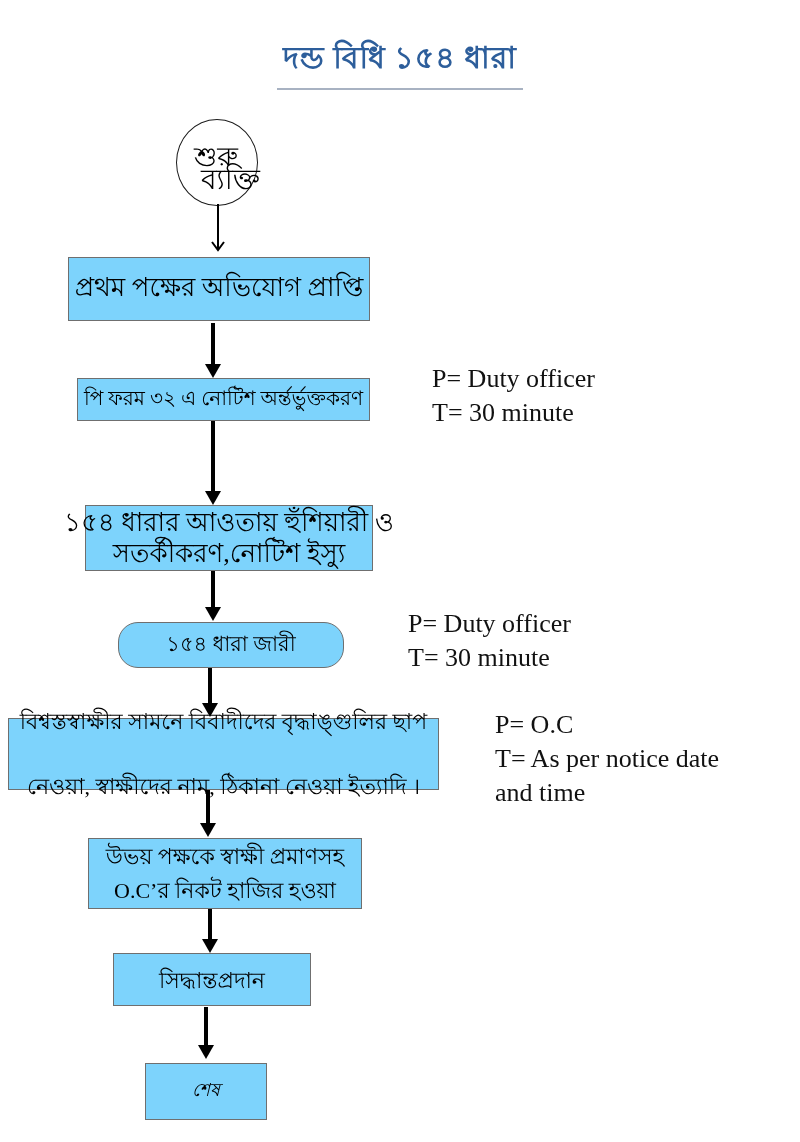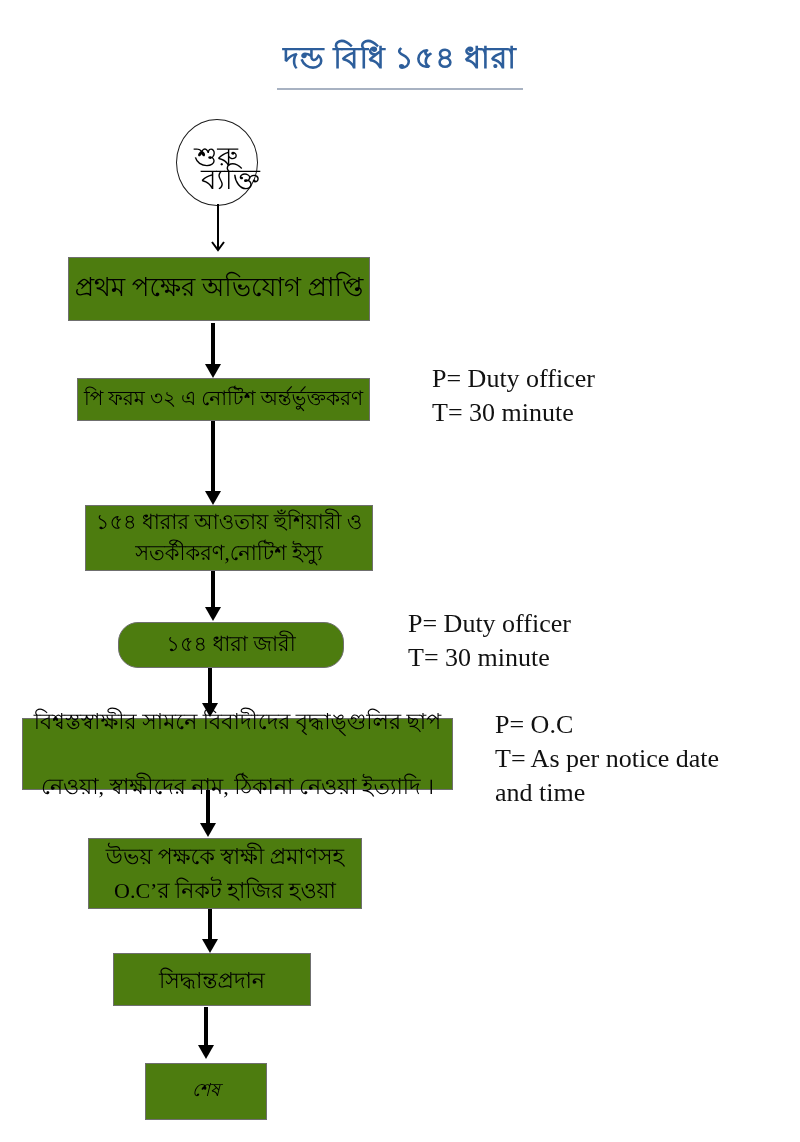--- a/index.html
+++ b/index.html
@@ -27,30 +27,30 @@
     position:absolute;left:176px;top:119px;width:80px;height:85px;
     border:1.5px solid #1c1c1c;border-radius:50%;
   }
   .start-label{position:absolute;font-size:27px;white-space:nowrap;color:#000;}
   .start-label.a{left:194px;top:136px;}
   .start-label.b{left:201px;top:158px;font-size:28px;}
   
   .fbox{
     position:absolute;
     border:1.5px solid #6f6f6f;
-    background:#4d7c0f;
+    background:#7dd3fc;
     display:flex;flex-direction:column;justify-content:center;align-items:center;
     text-align:center;
   }
   .fbox .bline{display:block;white-space:nowrap;}
   .box1{left:68px;top:257px;width:300px;height:62px;font-size:26px;}
   .box2{left:77px;top:378px;width:291px;height:41px;font-size:20px;}
-  .box3{left:85px;top:505px;width:286px;height:64px;font-size:21px;line-height:31px;}
+  .box3{left:85px;top:505px;width:286px;height:64px;font-size:26px;line-height:31px;}
   .box4{left:118px;top:622px;width:224px;height:44px;font-size:21px;border-radius:20px;}
-  .box5{left:22px;top:718px;width:429px;height:70px;font-size:22px;line-height:34px;gap:31px;}
+  .box5{left:8px;top:718px;width:429px;height:70px;font-size:22px;line-height:34px;gap:31px;}
   .box6{left:88px;top:838px;width:272px;height:69px;font-size:22px;line-height:34px;}
   .box7{left:113px;top:953px;width:198px;height:53px;font-size:22px;justify-content:flex-start;padding-top:9px;box-sizing:border-box;}
   .box8{left:145px;top:1063px;width:120px;height:55px;font-size:18px;font-style:italic;}
   
   .note{
     position:absolute;
     font-family:Liberation Serif, serif;
     font-size:26px;line-height:34px;color:#111;
     white-space:nowrap;
   }

